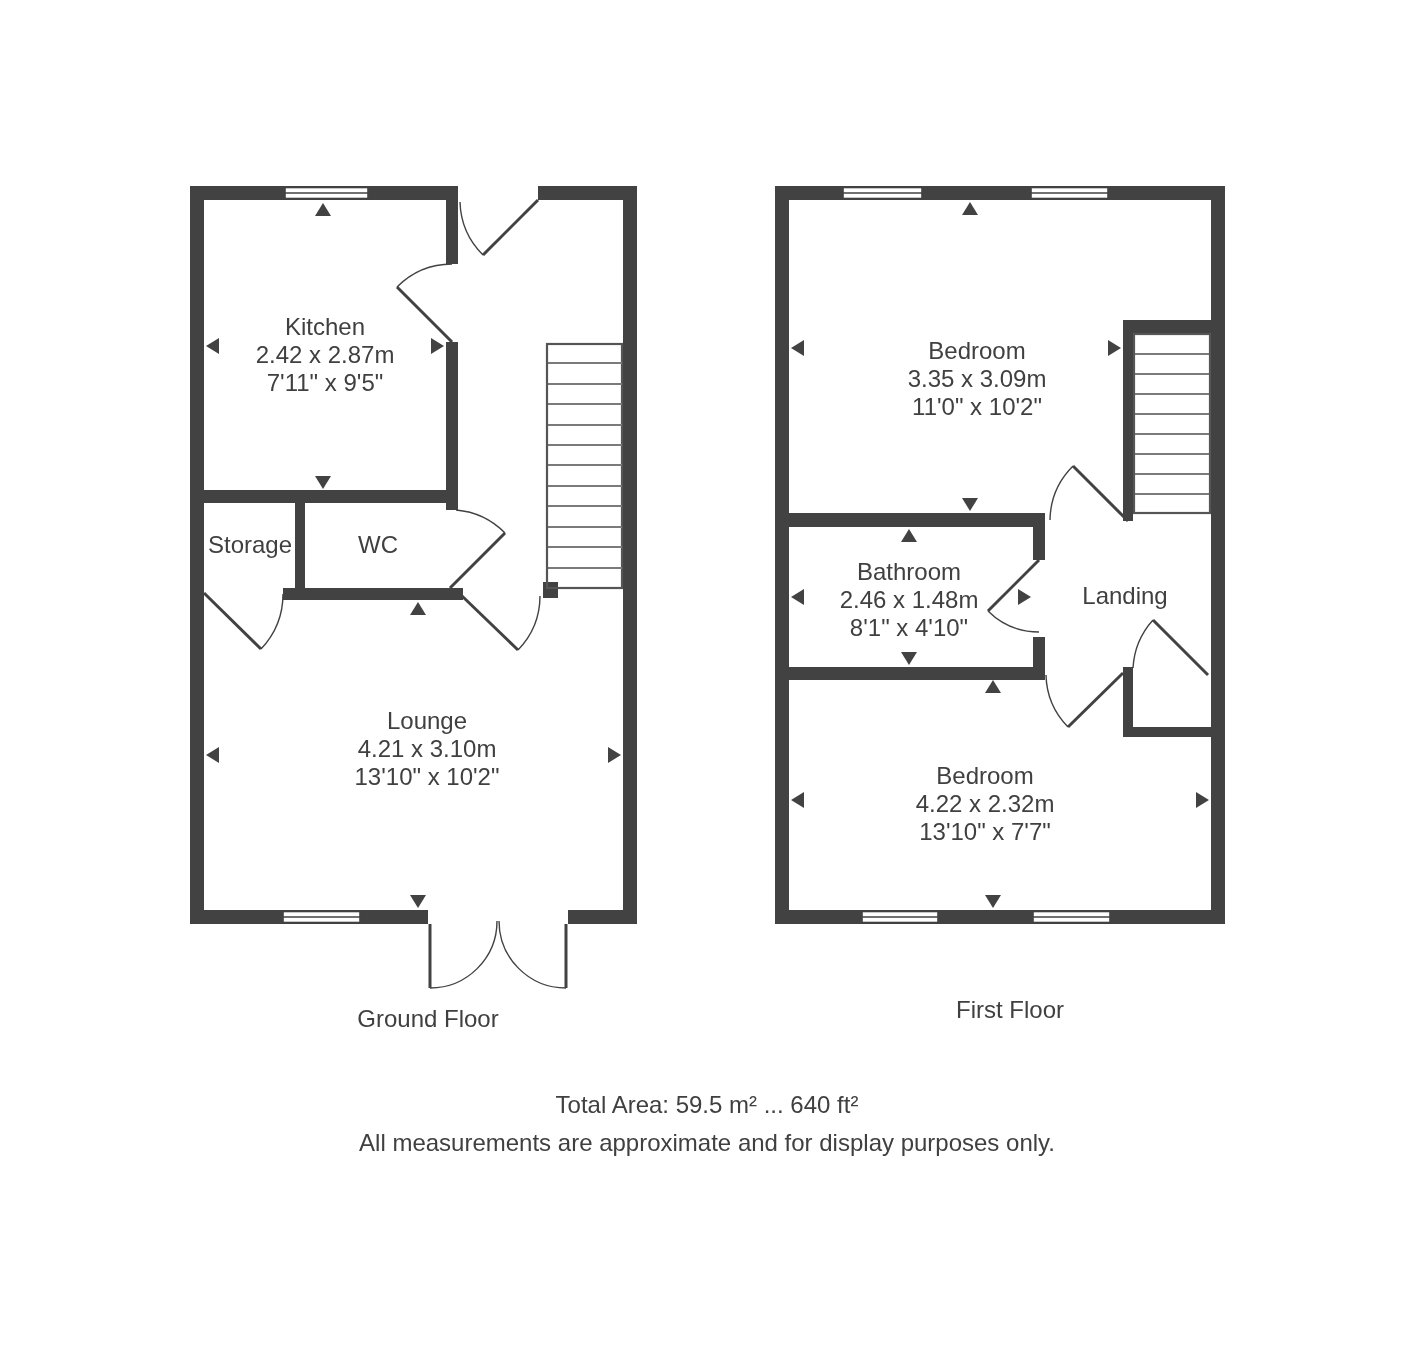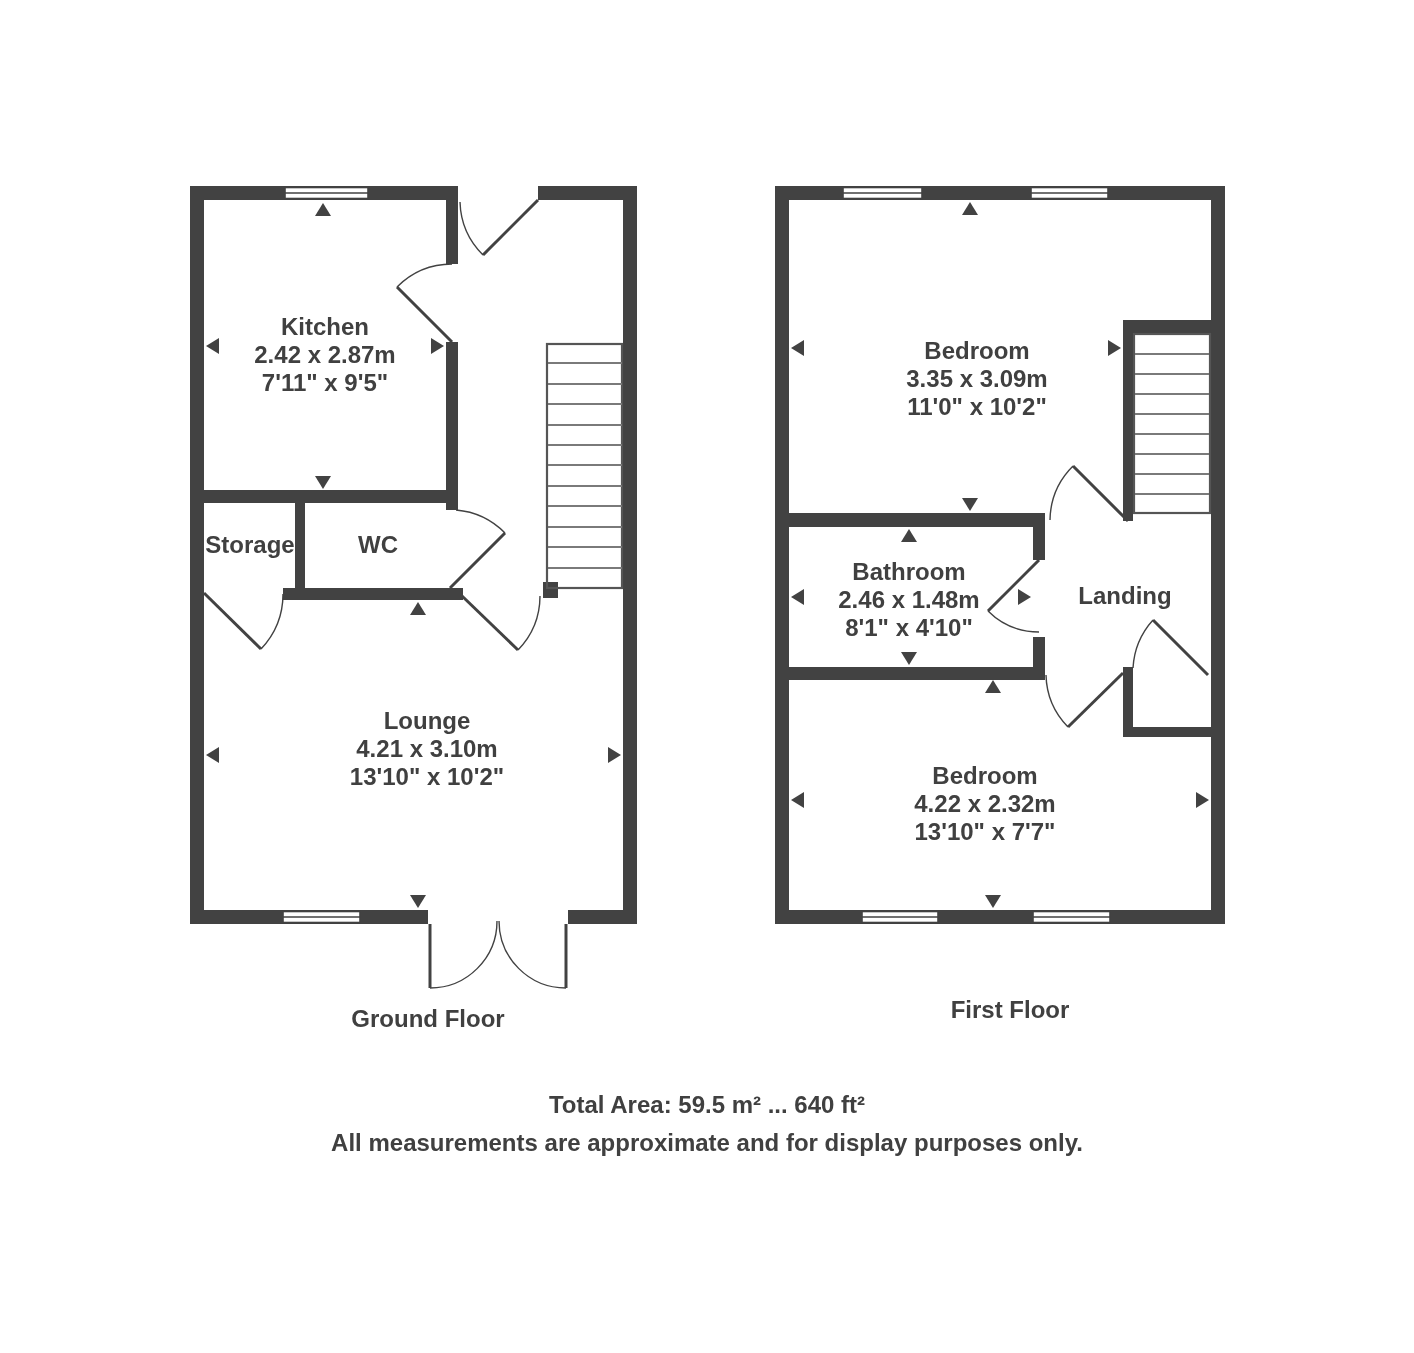--- a/index.html
+++ b/index.html
@@ -2,21 +2,21 @@
 <html style="--wall: #424242; --text: #404040; --stair-outline: #555555; --stair-tread: #7a7a7a;"><head>
 <meta charset="utf-8">
 <style>
   :root{
     --wall:#424242;
     --text:#404040;
     --stair-outline:#555555;
     --stair-tread:#7a7a7a;
   }
   html,body{margin:0;padding:0;background:#ffffff;}
-  .page{position:relative;width:1414px;height:1314px;background:#ffffff;overflow:hidden;font-weight:bold;}
+  .page{position:relative;width:1414px;height:1314px;background:#ffffff;overflow:hidden;}
   svg{display:block;}
   .wall rect{fill:var(--wall);}
   .win-glass{fill:#ffffff;stroke:var(--wall);stroke-width:1.6;}
   .win-bar{stroke:var(--wall);stroke-width:1.6;}
   .door-leaf{stroke:var(--wall);stroke-width:3;fill:none;}
   .door-arc{stroke:var(--wall);stroke-width:1.4;fill:none;}
   .stair-box{fill:none;stroke:var(--stair-outline);stroke-width:2.2;}
   .stair-tread{stroke:var(--stair-tread);stroke-width:2;}
   .arrows polygon{fill:var(--wall);}
   text{

